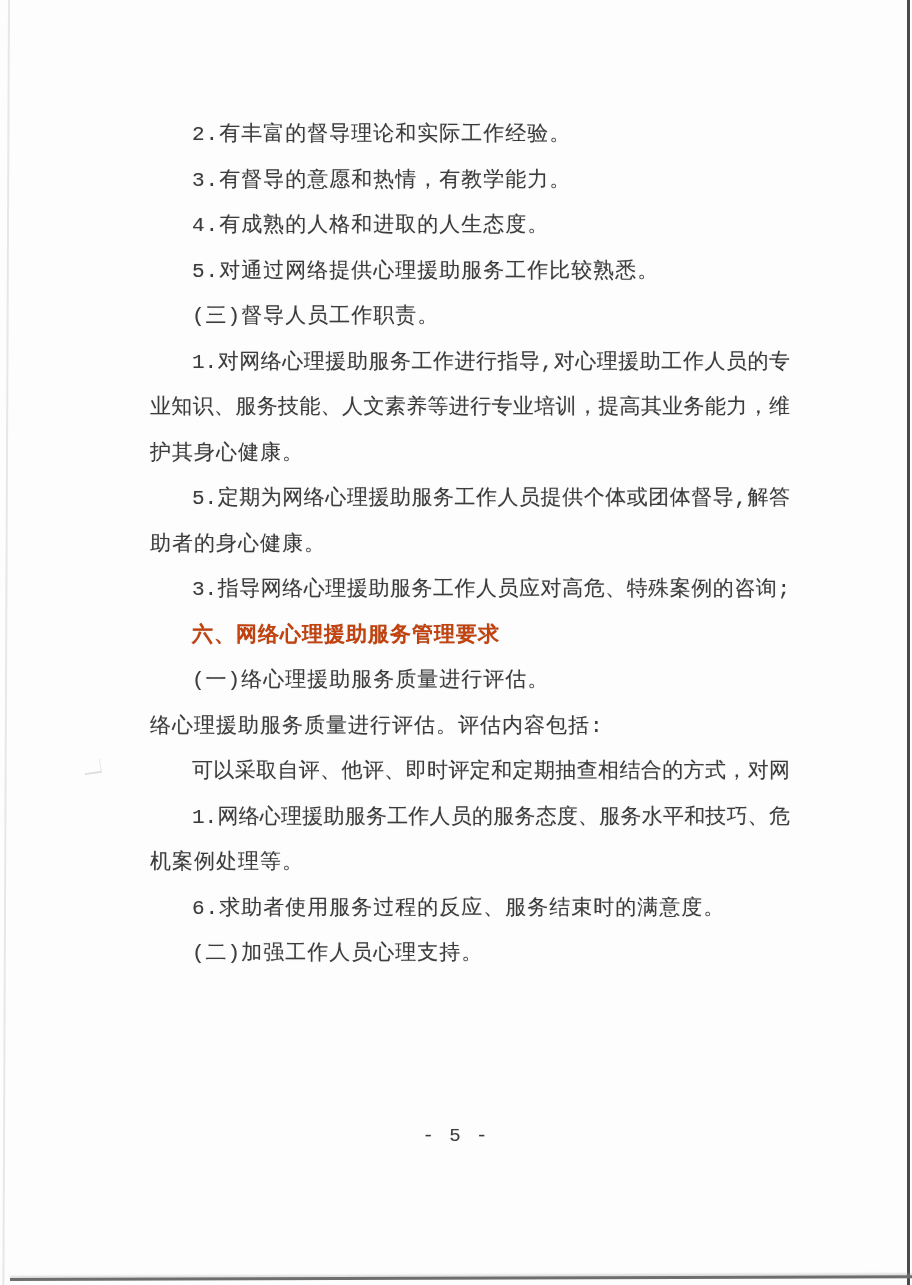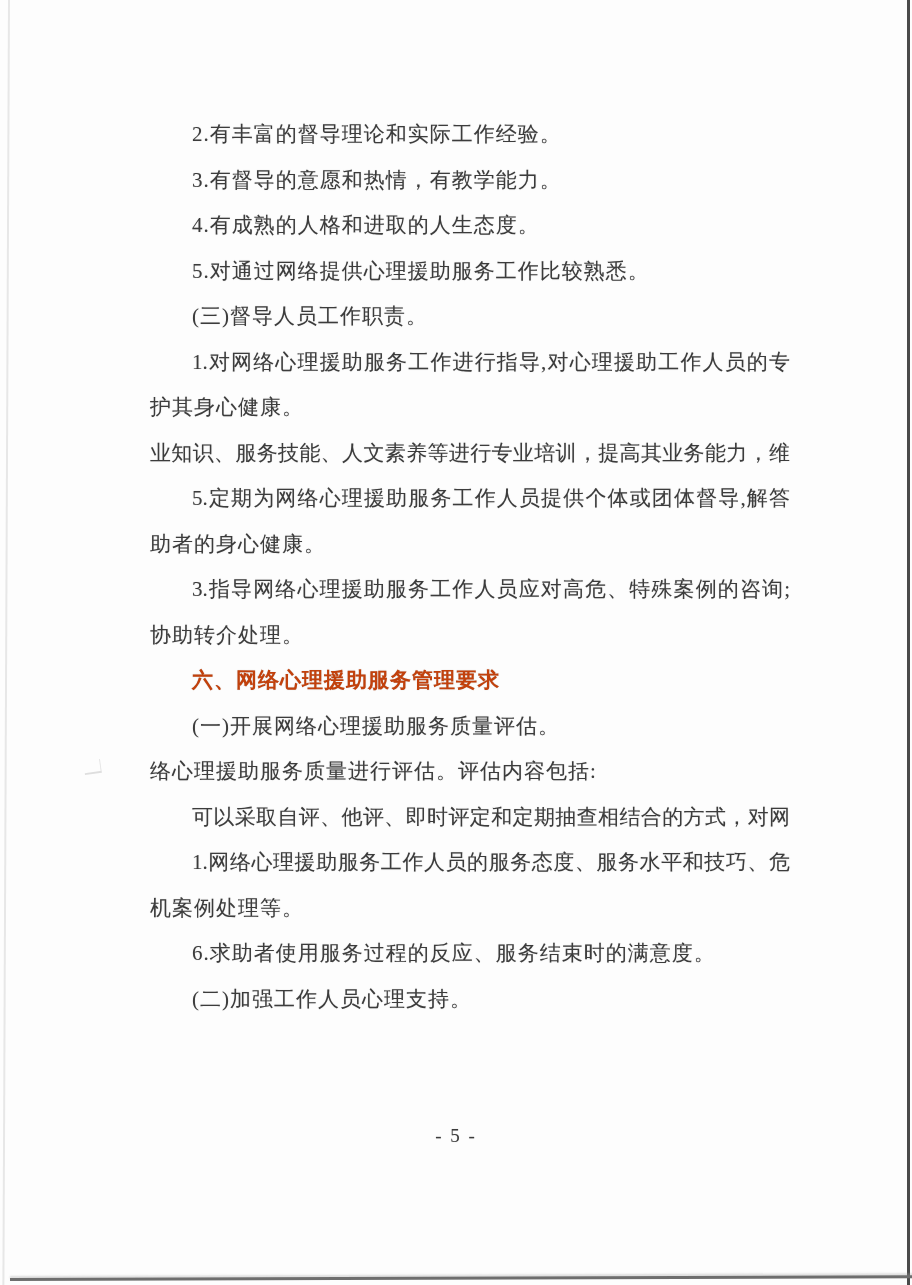--- a/index.html
+++ b/index.html
@@ -6,21 +6,21 @@
     margin: 0;
     padding: 0;
     background: #ffffff;
   }
   .page {
     position: relative;
     width: 912px;
     height: 1285px;
     background: #fdfdfd;
     overflow: hidden;
-    font-family: Liberation Serif, serif;
+    font-family: Liberation Mono, monospace;
   }
   
   .edge-left {
     position: absolute;
     left: 8px; top: 0;
     width: 2px; height: 1285px;
     background: #e7e7e7;
     transform: rotate(0.25deg);
     transform-origin: top center;
   }
@@ -96,28 +96,27 @@
   <div class="edge-bottom"></div>
   <div class="smudge"></div>
 
   <div class="text-block" id="lines">
       <div class="line indent">2.有丰富的督导理论和实际工作经验。</div>
       <div class="line indent">3.有督导的意愿和热情，有教学能力。</div>
       <div class="line indent">4.有成熟的人格和进取的人生态度。</div>
       <div class="line indent">5.对通过网络提供心理援助服务工作比较熟悉。</div>
       <div class="line indent">(三)督导人员工作职责。</div>
       <div class="line indent justify">1.对网络心理援助服务工作进行指导,对心理援助工作人员的专</div>
+      <div class="line justify">业知识、服务技能、人文素养等进行专业培训，提高其业务能力，维</div>
       <div class="line">护其身心健康。</div>
-      <div class="line justify">业知识、服务技能、人文素养等进行专业培训，提高其业务能力，维</div>
       <div class="line indent justify">5.定期为网络心理援助服务工作人员提供个体或团体督导,解答</div>
       <div class="line">助者的身心健康。</div>
       <div class="line indent justify">3.指导网络心理援助服务工作人员应对高危、特殊案例的咨询;</div>
-      <div class="line">协助转介处理。</div>
       <div class="line indent heading">六、网络心理援助服务管理要求</div>
-      <div class="line indent">(一)开展网络心理援助服务质量评估。</div>
+      <div class="line indent">(一)络心理援助服务质量进行评估。</div>
       <div class="line">络心理援助服务质量进行评估。评估内容包括:</div>
       <div class="line indent justify">可以采取自评、他评、即时评定和定期抽查相结合的方式，对网</div>
       <div class="line indent justify">1.网络心理援助服务工作人员的服务态度、服务水平和技巧、危</div>
       <div class="line">机案例处理等。</div>
       <div class="line indent">6.求助者使用服务过程的反应、服务结束时的满意度。</div>
       <div class="line indent">(二)加强工作人员心理支持。</div>
     </div>
 
   <div class="footer">- 5 -</div>
 </div>

